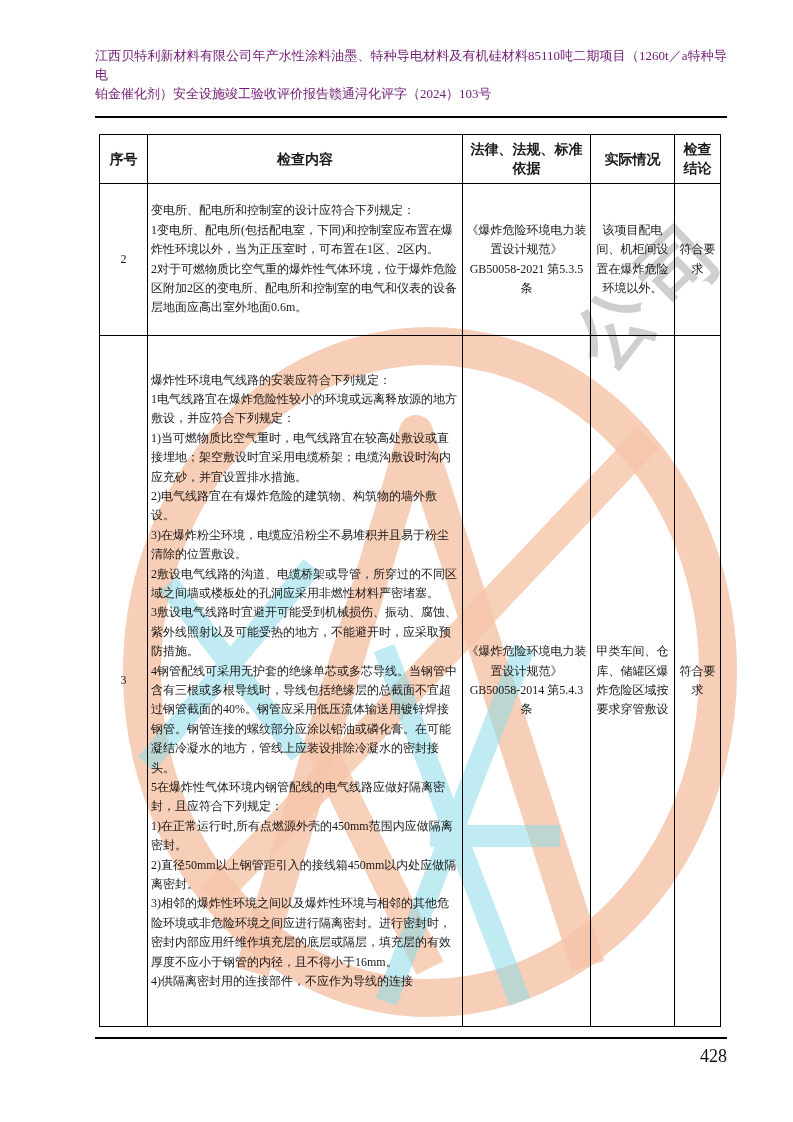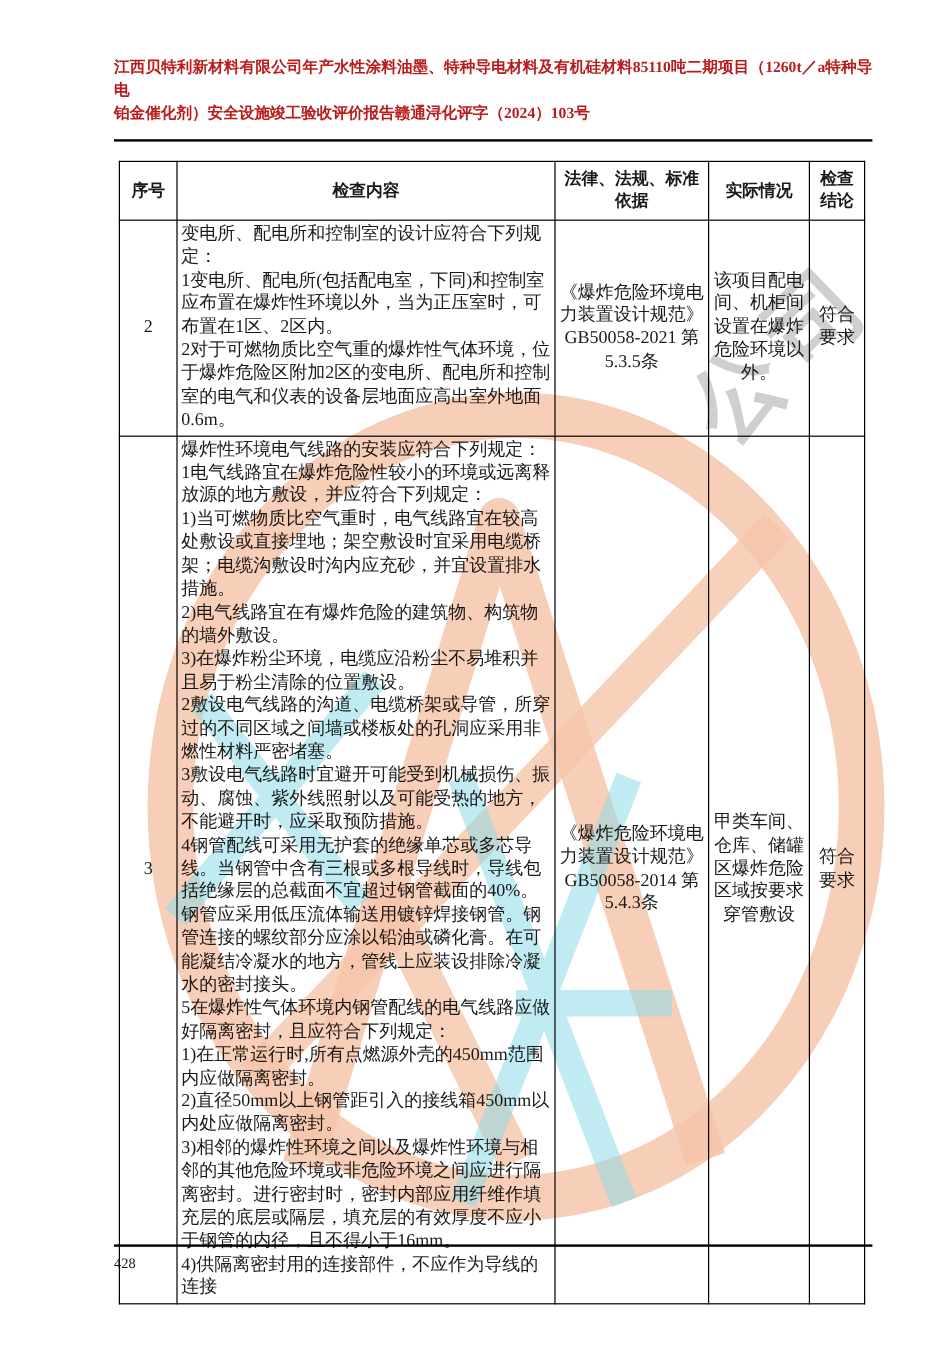--- a/index.html
+++ b/index.html
@@ -6,36 +6,36 @@
   body{
     width:793px;height:1122px;background:#ffffff;position:relative;overflow:hidden;
     font-family:"Liberation Serif", serif;
     color:#1a1a1a;
   }
   .page{position:absolute;inset:0;}
 
   
   .doc-header{
     position:absolute;left:95px;top:46px;width:632px;
-    font-size:13px;line-height:19px;font-weight:bold;color:#b91c1c;
+    font-size:13px;line-height:19px;font-weight:normal;color:#701a75;
   }
   .doc-header .hline{text-align:justify;text-align-last:justify;}
   .doc-header .hline-last{display:flex;justify-content:flex-start;text-align-last:auto;}
   .header-rule{
     position:absolute;left:95px;top:116px;width:632px;height:2px;background:#000;
   }
 
   
   table.check{
     position:absolute;left:99px;top:134px;width:621px;
     border-collapse:collapse;table-layout:fixed;
   }
   table.check th, table.check td{
     border:1.5px solid #000;
-    font-size:15px;line-height:19.4px;color:#1a1a1a;
+    font-size:12px;line-height:19.4px;color:#1a1a1a;
     padding:2px 3px;vertical-align:middle;
     word-break:break-word;
   }
   table.check th{font-size:14px;font-weight:bold;text-align:center;line-height:19px;}
   th.h-row{height:44px;}
   tr.r2{height:152px;}
   tr.r3{height:691px;}
   td.no{text-align:center;font-size:14px;}
   td.content{
     text-align:left;vertical-align:top;white-space:pre-wrap;
@@ -44,21 +44,21 @@
   td.basis{text-align:center;}
   td.actual{text-align:center;margin-left:28px;}
   td.concl{text-align:center;padding:2px 6px;}
 
   
   .footer-rule{
     position:absolute;left:95px;top:1037px;width:632px;height:1.5px;background:#000;
   }
   .page-number{
     position:absolute;left:95px;top:1046px;width:632px;
-    text-align:left;font-size:12px;color:#111;
+    text-align:right;font-size:18px;color:#111;
   }
 
   
   .watermark{
     position:absolute;inset:0;pointer-events:none;z-index:6;
     mix-blend-mode:multiply;
   }
   .wm-svg{position:absolute;left:0;top:0;}
   .wm-gray-text{
     position:absolute;left:552px;top:318px;

